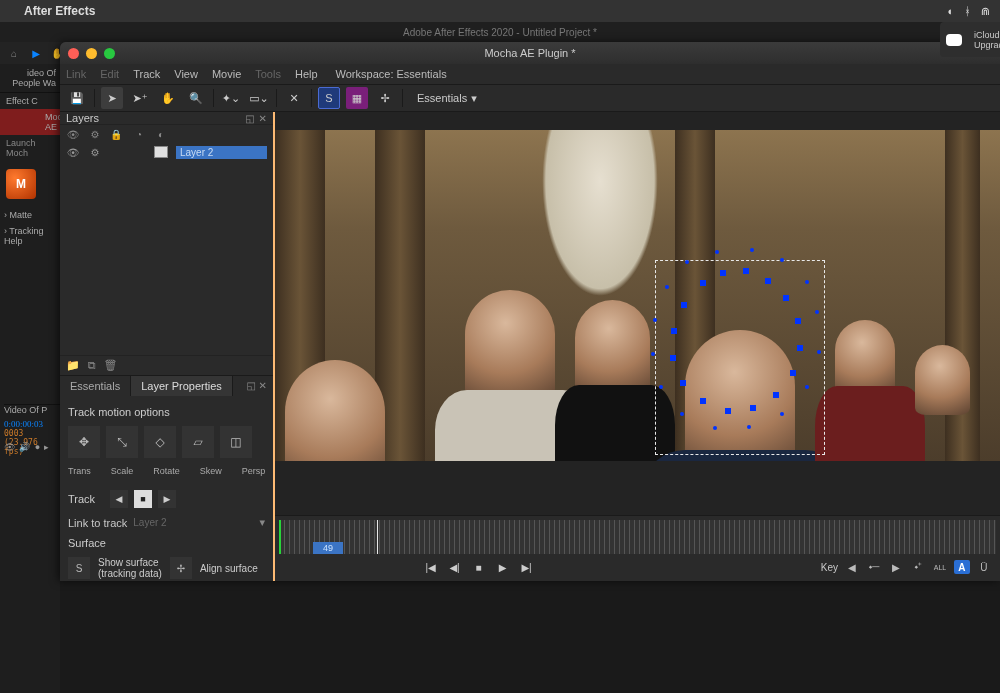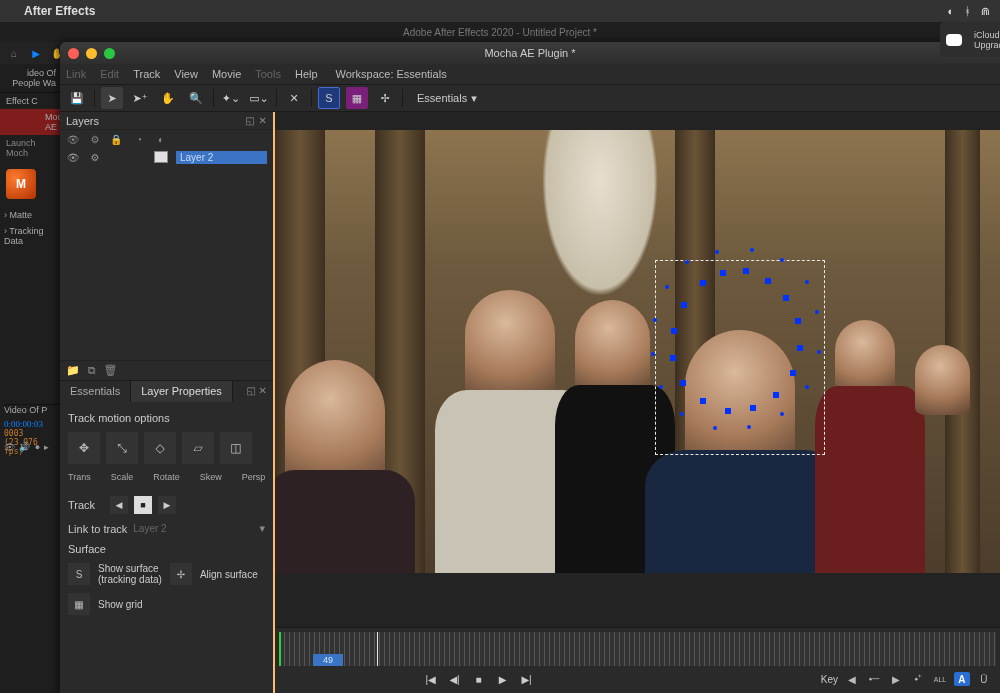--- a/index.html
+++ b/index.html
@@ -28,21 +28,21 @@
 .ae-left .item { font-size: 9px; color: #aaa; padding: 3px 6px; cursor: default; }
 .ae-left .item.sel { background: #7f1d1d; padding-left: 45px; }
 .ae-left .tree { font-size: 9px; color: #aaa; padding: 3px 4px; }
 .ae-left .mocha-logo { width: 30px; height: 30px; margin: 8px 6px; border-radius: 4px; background: radial-gradient(circle at 30% 30%, #ff7a2e, #b03200); display: flex; align-items: center; justify-content: center; color: #fff; font-weight: 700; font-size: 12px; }
 .ae-left .tc { position: absolute; top: 340px; left: 4px; font-size: 9px; color: #aaa; }
 .ae-left .tc .blue { color: #0a84ff; font-family: Liberation Serif, serif; }
 .ae-left .tc .orange { color: #cc7a29; font-family: monospace; font-size: 8px; }
 .ae-left .mini-icons { position: absolute; top: 378px; left: 4px; display:flex; gap:4px; color:#999; font-size: 9px; }
 
 
-.mocha { position: absolute; left: 60px; top: 42px; width: 940px; height: 651px; background: #2a2a2a; z-index: 10; box-shadow: -2px 0 8px rgba(0,0,0,0.6); border-radius: 6px 6px 0 0; overflow: hidden; }
+.mocha { position: absolute; left: 60px; top: 42px; width: 940px; height: 539px; background: #2a2a2a; z-index: 10; box-shadow: -2px 0 8px rgba(0,0,0,0.6); border-radius: 6px 6px 0 0; overflow: hidden; }
 .mocha-title { height: 22px; background: linear-gradient(#3b3b3b,#2e2e2e); display: flex; align-items: center; padding: 0 8px; position: relative; }
 .traffic { display: flex; gap: 7px; }
 .traffic span { width: 11px; height: 11px; border-radius: 50%; display: inline-block; }
 .tr-red { background: #ff5f57; } .tr-yel { background: #febc2e; } .tr-grn { background: #28c840; }
 .mocha-title .title-text { position: absolute; left: 0; right: 0; text-align: center; font-size: 11px; color: #ccc; pointer-events: none; }
 
 .mocha-menu { height: 20px; background: #2a2a2a; display: flex; align-items: center; padding: 0 6px; gap: 14px; font-size: 11px; color: #bbb; }
 .mocha-menu .dim { color: #666; }
 .mocha-menu .ws-lbl { margin-left: 4px; }
 
@@ -164,21 +164,21 @@
   </div>
 </div>
 
 <div class="ae-left">
   <div class="proj-title">ideo Of People Wa</div>
   <div class="item">Effect C</div>
   <div class="item sel">Mocha AE</div>
   <div class="item" style="color:#888">Launch Moch</div>
   <div class="mocha-logo">M</div>
   <div class="tree">› <span>Matte</span></div>
-  <div class="tree">› <span>Tracking Data</span></div>
+  <div class="tree">› <span>Tracking Help</span></div>
 
   <div class="tc">
     <div class="item" style="padding:0 0 4px 0;border-top:1px solid #111">Video Of P</div>
     <div class="blue">0:00:00:03</div>
     <div class="orange">0003 (23.976 fps)</div>
   </div>
   <div class="mini-icons">
     <span>👁</span>
     <span>🔊</span>
     <span>●</span>

